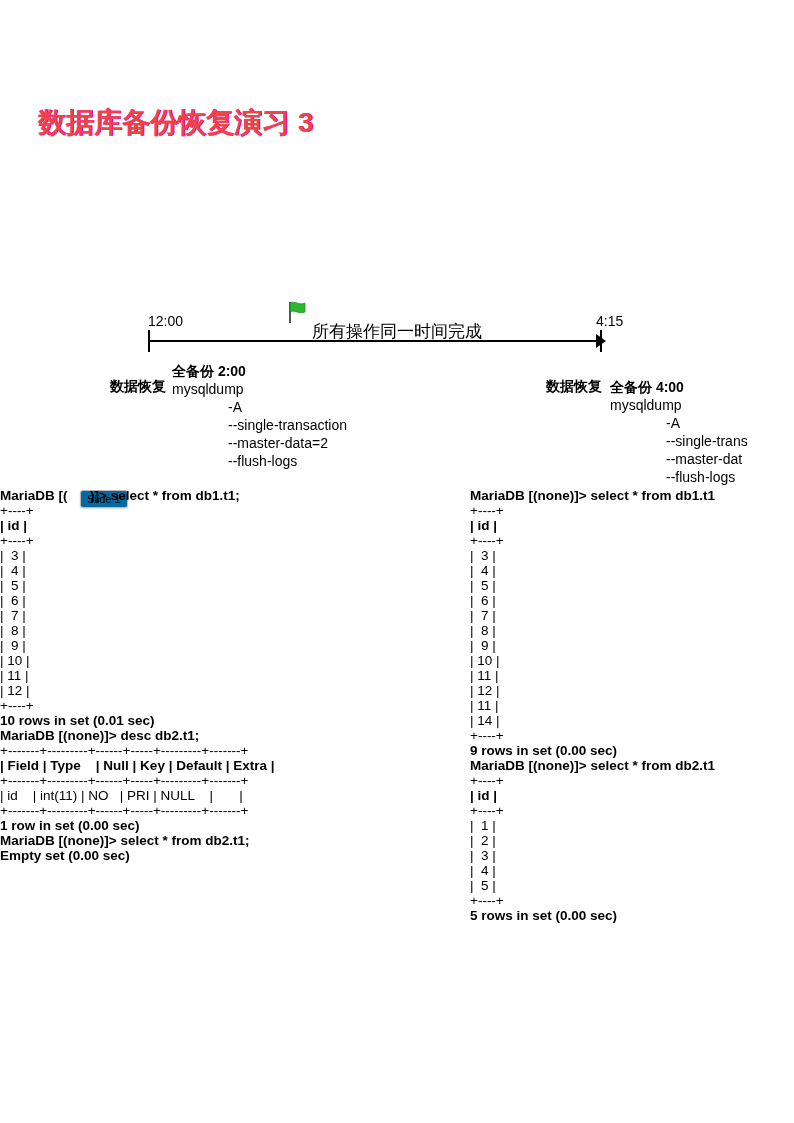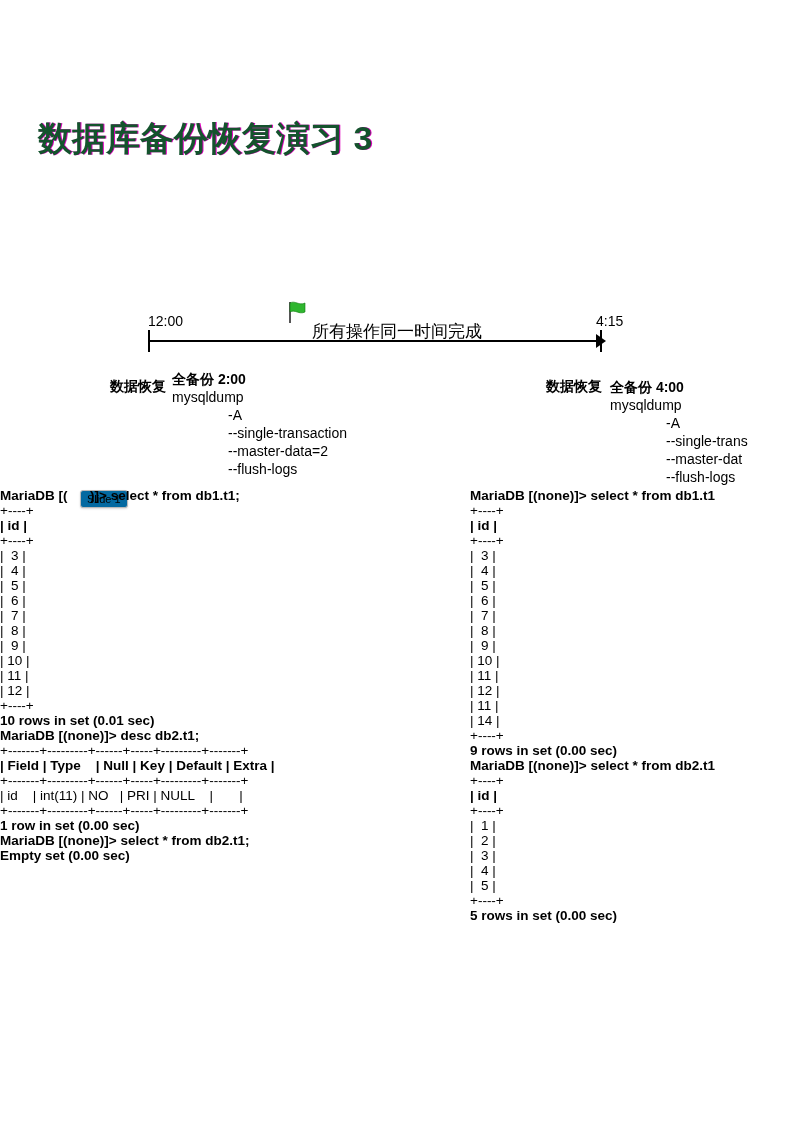--- a/index.html
+++ b/index.html
@@ -1,36 +1,36 @@
 <!DOCTYPE html>
 <html><head>
 <meta charset="utf-8">
 <style>
   html,body{margin:0;padding:0;background:#fff;font-family:Arial,"Microsoft YaHei",sans-serif;color:#000}
   body{width:794px;height:1123px;position:relative;overflow:hidden}
-  .title{position:absolute;left:38px;top:116px;font-size:34px;font-weight:900;color:#14532d;text-shadow:1px 0 #e000c0}
+  .title{position:absolute;left:38px;top:104px;font-size:28px;font-weight:900;color:#ef4444;text-shadow:1px 0 #e000c0}
   
   .diag{position:absolute;left:0;top:200px;width:794px;height:290px}
   .ops{position:absolute;left:324px;top:12px;font-size:14px;line-height:17px}
   .timelabel{position:absolute;font-size:14px}
   .tl-left{left:148px;top:113px}
   .tl-right{left:596px;top:113px}
   .flag{position:absolute;left:286px;top:100px;font-size:22px;color:#2aa52a}
   .flagtext{position:absolute;left:312px;top:120px;font-size:17px}
   
   .tline{position:absolute;left:148px;top:140px;width:452px;height:0;border-top:2.5px solid #000}
   .tcap-l{position:absolute;left:148px;top:130px;width:0;height:22px;border-left:2px solid #000}
   .tcap-r{position:absolute;left:600px;top:130px;width:0;height:22px;border-left:2px solid #000}
   .arrowr{position:absolute;left:596px;top:134px;width:0;height:0;border-top:7px solid transparent;border-bottom:7px solid transparent;border-left:10px solid #000}
   .recov{position:absolute;font-size:14px;font-weight:700}
   .recov1{left:110px;top:178px}
   .recov2{left:546px;top:178px}
   .backup{position:absolute;font-size:14px;line-height:18px}
   .bk-title{font-weight:700}
-  .bk1{left:172px;top:170px}
+  .bk1{left:172px;top:162px}
   .bk2{left:610px;top:178px}
   .bk-ind{margin-left:56px}
 
   .slide-badge{position:absolute;left:80px;top:490px;font-size:11px;border:1px solid #bbb;border-radius:3px;background:#0369a1;padding:2px 6px;box-shadow:0 1px 2px rgba(0,0,0,.15)}
 
   .term{position:absolute;font-family:Liberation Sans, sans-serif;font-size:13.5px;line-height:15px;white-space:pre}
   .termL{left:0;top:488px;width:470px}
   .termR{left:470px;top:488px;width:324px}
   .b{font-weight:700}
 </style>

